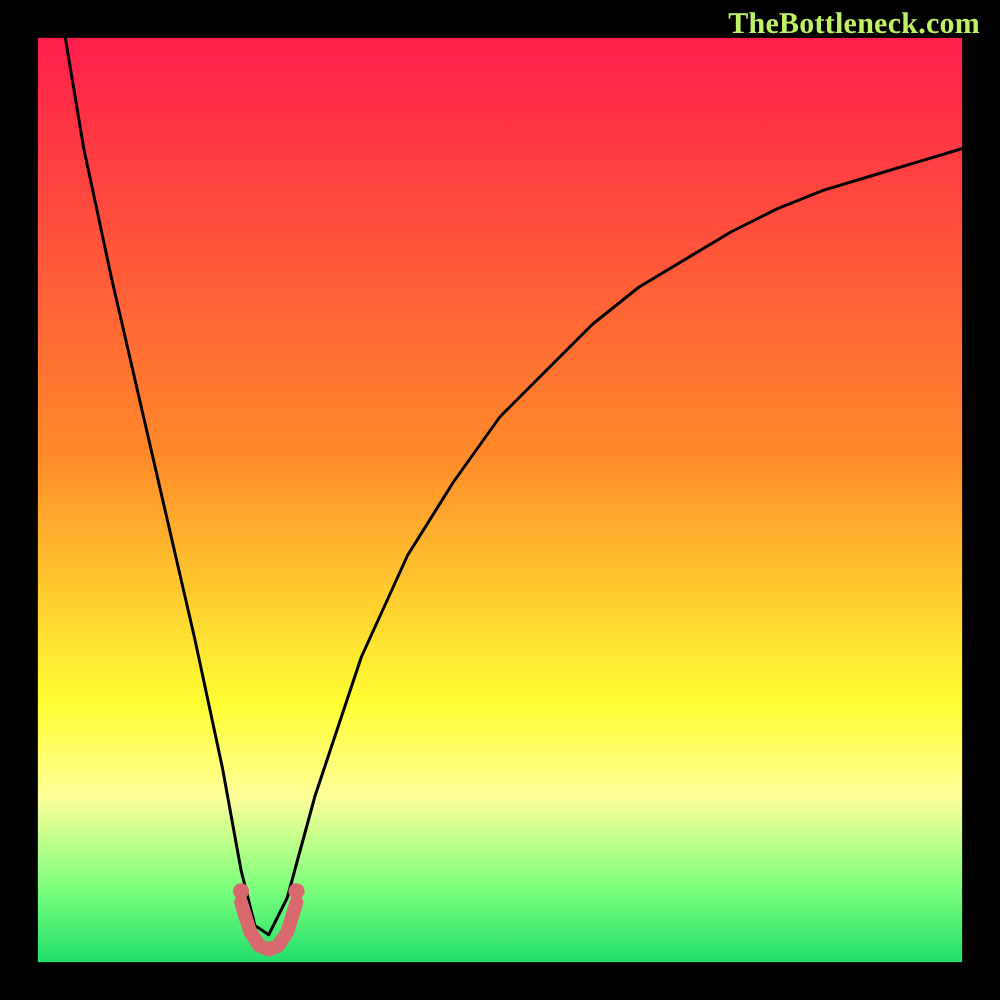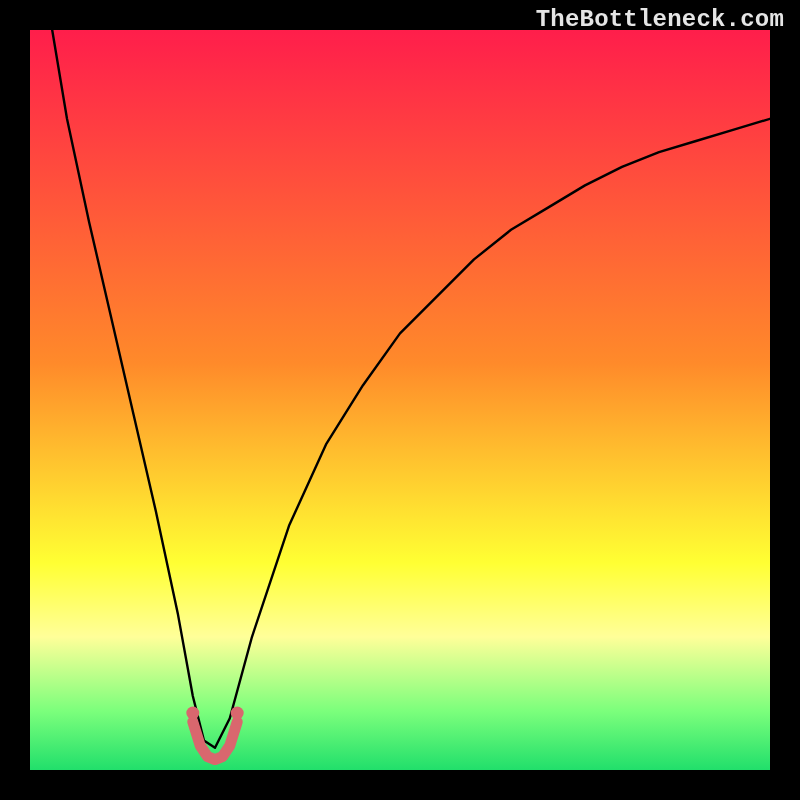--- a/index.html
+++ b/index.html
@@ -32,24 +32,24 @@
   }
   .curve {
     position: absolute;
     left: 0; top: 0; width: 100%; height: 100%;
     pointer-events: none;
   }
   .watermark {
     position: absolute;
     top: 6px;
     right: 16px;
-    font-family: Liberation Mono, monospace;
+    font-family: Liberation Serif, serif;
     font-size: 24px;
     font-weight: 600;
-    color: #e5e5e5;
+    color: #bef264;
     letter-spacing: 0.2px;
     user-select: none;
   }
 </style>
 </head>
 <body>
 
 <div class="frame">
 
   <div class="watermark">TheBottleneck.com</div>

